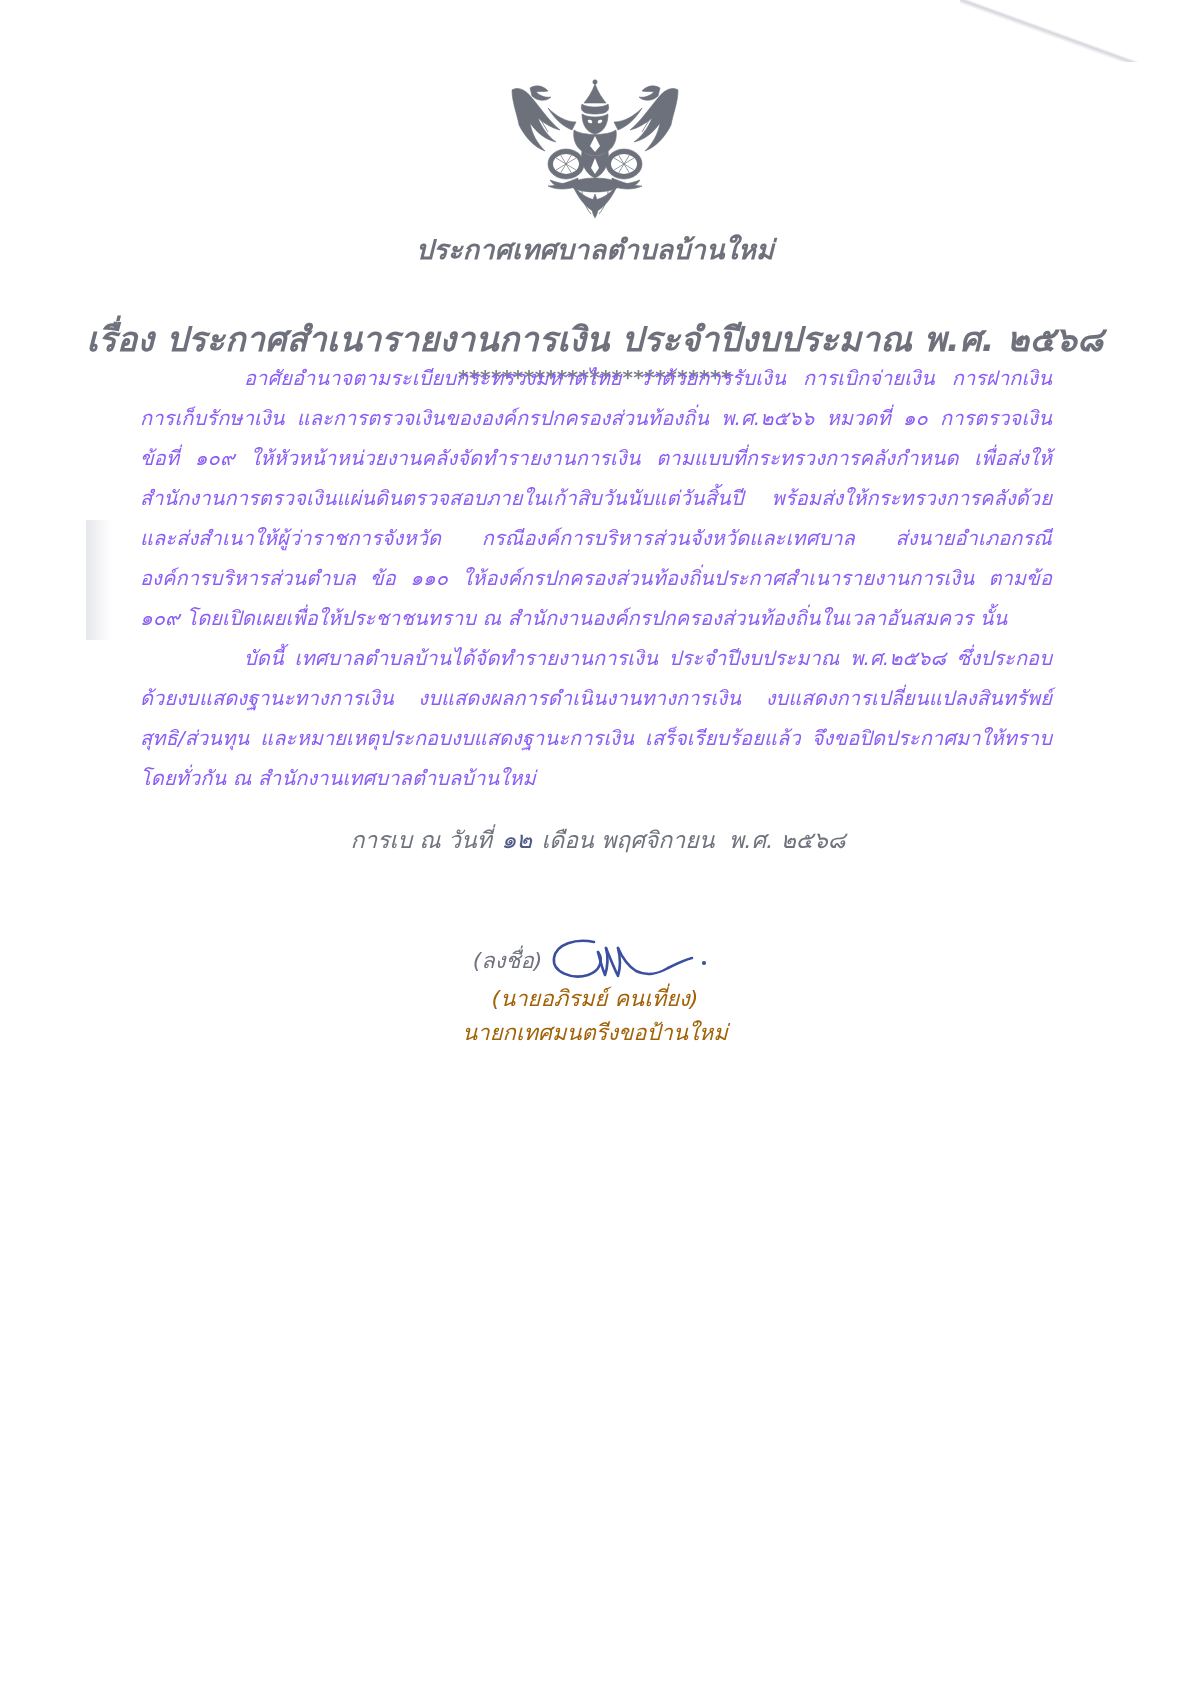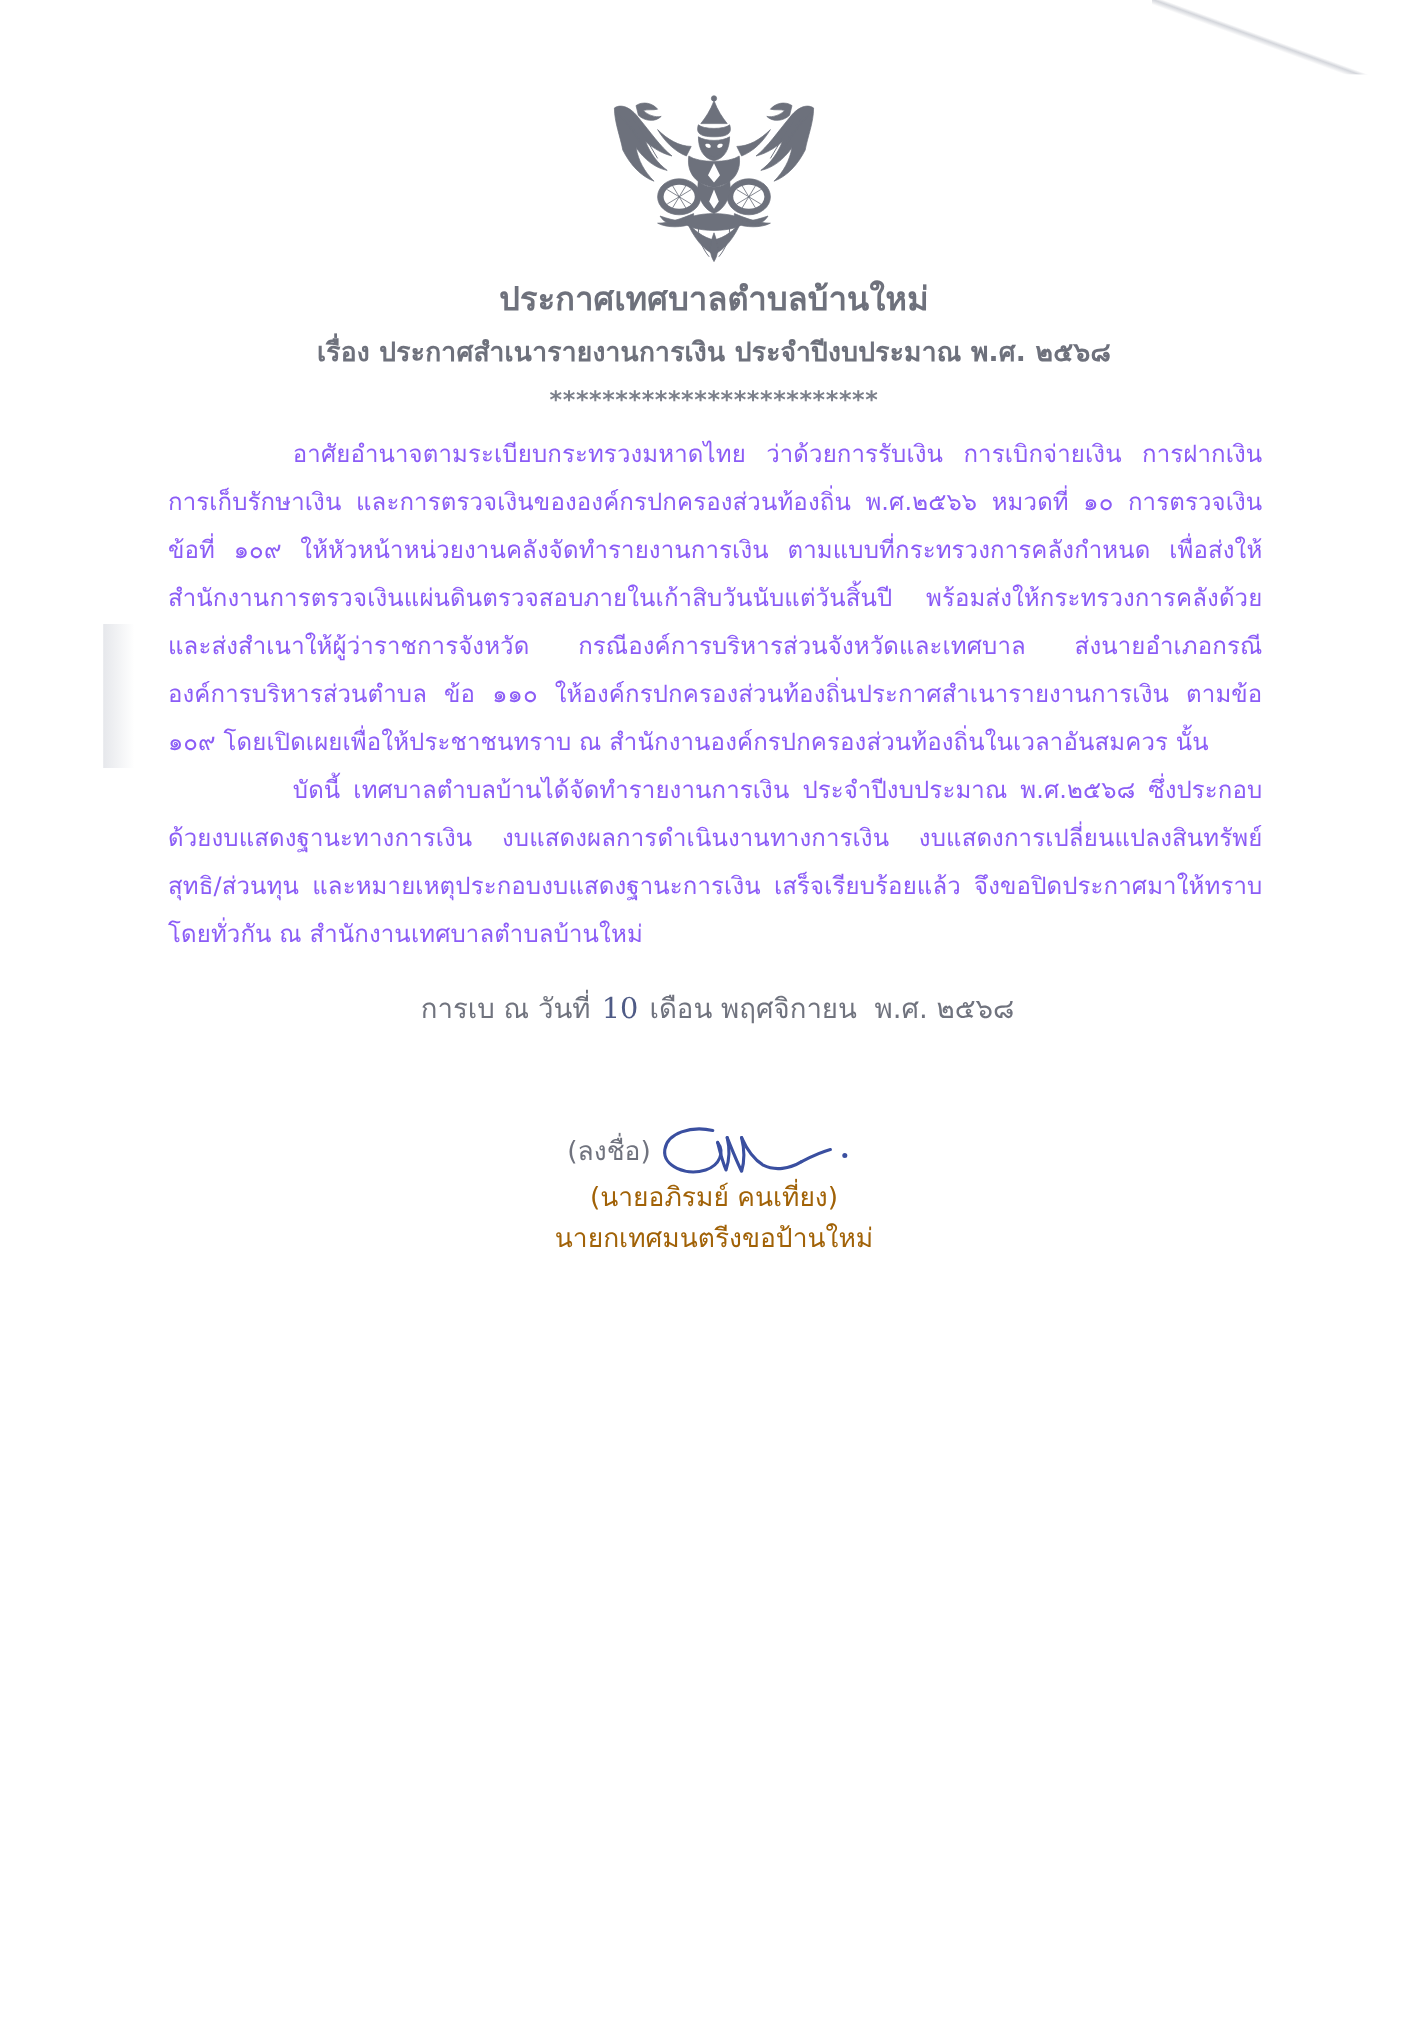--- a/index.html
+++ b/index.html
@@ -10,20 +10,21 @@
   }
   .page {
     position: relative;
     width: 1190px;
     height: 1684px;
     margin: 0 auto;
     background: #ffffff;
     overflow: hidden;
     font-family: "DejaVu Sans", "Liberation Sans", sans-serif;
     color: #6f727d;
+    font-style: italic;
   }
 
   
   .scan-artifact {
     position: absolute;
     top: 0;
     right: 0;
     width: 230px;
     height: 62px;
     background: linear-gradient(200deg, rgba(255,255,255,0) 55%, rgba(176,180,190,0.55) 57%, rgba(255,255,255,0) 60%);
@@ -63,25 +64,26 @@
     text-align: center;
   }
   .title-line-1 {
     font-size: 27px;
     line-height: 44px;
     font-weight: 700;
     color: #6e717c;
     letter-spacing: .2px;
   }
   .title-line-2 {
-    font-size: 22px;
+    font-size: 34px;
     line-height: 46px;
     font-weight: 700;
     color: #6e717c;
     letter-spacing: .2px;
+    margin-top: 44px;
   }
   .asterisks {
     margin-top: 2px;
     font-size: 20px;
     line-height: 26px;
     letter-spacing: 0.5px;
     color: #7c808b;
     font-weight: 700;
   }
 
@@ -237,21 +239,21 @@
   </div>
 
   <div class="body-block">
     <p class="para indent">อาศัยอำนาจตามระเบียบกระทรวงมหาดไทย ว่าด้วยการรับเงิน การเบิกจ่ายเงิน การฝากเงิน การเก็บรักษาเงิน  และการตรวจเงินขององค์กรปกครองส่วนท้องถิ่น พ.ศ.๒๕๖๖ หมวดที่ ๑๐ การตรวจเงิน ข้อที่ ๑๐๙ ให้หัวหน้าหน่วยงานคลังจัดทำรายงานการเงิน ตามแบบที่กระทรวงการคลังกำหนด เพื่อส่งให้สำนักงานการตรวจเงินแผ่นดินตรวจสอบภายในเก้าสิบวันนับแต่วันสิ้นปี  พร้อมส่งให้กระทรวงการคลังด้วย และส่งสำเนาให้ผู้ว่าราชการจังหวัด กรณีองค์การบริหารส่วนจังหวัดและเทศบาล ส่งนายอำเภอกรณีองค์การบริหารส่วนตำบล ข้อ ๑๑๐ ให้องค์กรปกครองส่วนท้องถิ่นประกาศสำเนารายงานการเงิน ตามข้อ ๑๐๙ โดยเปิดเผยเพื่อให้ประชาชนทราบ ณ สำนักงานองค์กรปกครองส่วนท้องถิ่นในเวลาอันสมควร นั้น</p>
     <p class="para indent">บัดนี้ เทศบาลตำบลบ้านได้จัดทำรายงานการเงิน ประจำปีงบประมาณ พ.ศ.๒๕๖๘ ซึ่งประกอบด้วยงบแสดงฐานะทางการเงิน งบแสดงผลการดำเนินงานทางการเงิน งบแสดงการเปลี่ยนแปลงสินทรัพย์สุทธิ/ส่วนทุน และหมายเหตุประกอบงบแสดงฐานะการเงิน เสร็จเรียบร้อยแล้ว จึงขอปิดประกาศมาให้ทราบโดยทั่วกัน ณ สำนักงานเทศบาลตำบลบ้านใหม่</p>
   </div>
 
   <div class="date-line">
     <span class="date-inner">
       <span>การเบ ณ วันที่</span>
-      <span class="handwritten-date">10</span>
+      <span class="handwritten-date">๑๒</span>
       <span>เดือน</span>
       <span>พฤศจิกายน</span>
       &nbsp;<span>พ.ศ.</span>
       <span>๒๕๖๘</span>
     </span>
   </div>
 
   <div class="sign-block">
     <div class="sign-row">
       <span class="sign-label">(ลงชื่อ)</span>

